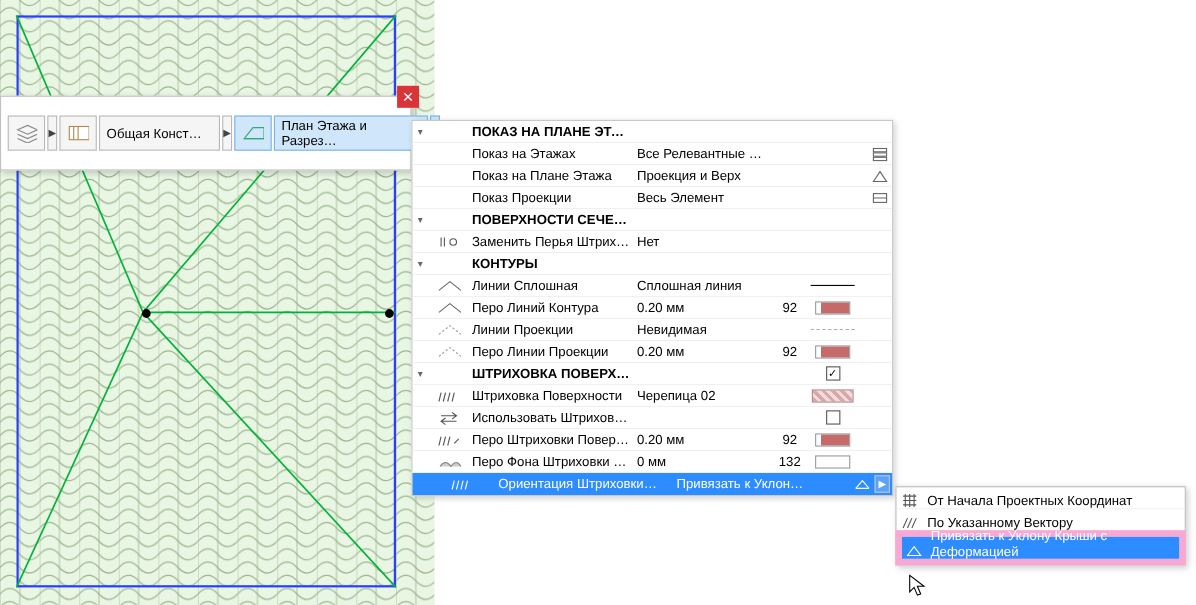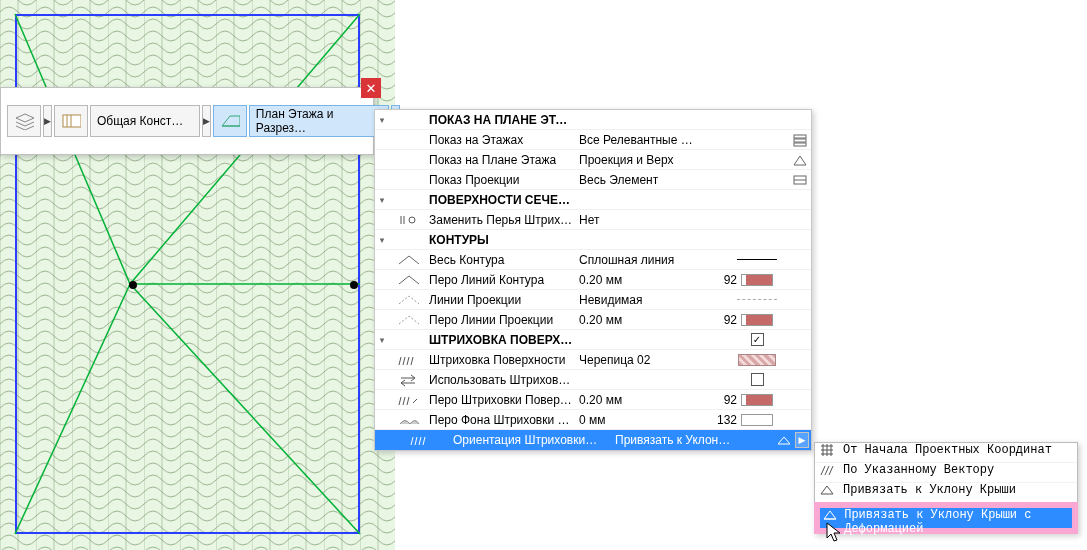--- a/index.html
+++ b/index.html
@@ -128,21 +128,21 @@
     padding-right: 4px;
   }
   .pval {
     width: 120px;
     white-space: nowrap;
     overflow: hidden;
     text-overflow: ellipsis;
   }
   .pnum {
     width: 38px;
-    text-align: right;
+    text-align: center;
   }
   .pswatch {
     width: 40px;
     display:flex;
     justify-content:center;
   }
   .pen-box {
     width: 32px; height: 12px;
     border: 1px solid #999;
     background: linear-gradient(to right, #fff 0 4px, #c56969 4px 100%);
@@ -191,27 +191,26 @@
   .ctx {
     position: absolute;
     left: 814px; top: 442px;
     width: 264px;
     background: #fff;
     border: 1px solid #bcbcbc;
     box-shadow: 2px 2px 6px rgba(0,0,0,0.2);
   }
   .ctx-item {
     display: flex;
-    align-items: flex-start;
+    align-items: flex-end;
     height: 20px;
     padding: 0 6px 0 2px;
     gap: 6px;
     cursor: pointer;
     border-bottom: 1px solid #f2f2f2;
-    font-family: Liberation Mono, monospace;
   }
   .ctx-item:last-child { border-bottom:none; }
   .ctx-item .ci { width: 20px; display:flex; justify-content:center; align-items:center; }
   .ctx-selected-wrap {
     border: 6px solid #f9a8d4;
     margin: -1px;
   }
   .ctx-item.selected {
     background: #2d8cff;
     color: #fff;
@@ -374,21 +373,21 @@
       <span class="picon"></span>
     <span class="plabel">КОНТУРЫ</span>
   </div>
   <div class="prow">
     <span class="ptoggle"></span>
     <span class="picon">
         <svg width="24" height="14">
           <path d="M2 11 L12 3 L22 11" stroke="#666" fill="none"></path>
         </svg>
       </span>
-    <span class="plabel">Весь Контура</span>
+    <span class="plabel">Линии Сплошная</span>
     <span class="pval">Сплошная линия</span>
     <span class="pnum"></span>
     <span class="pswatch">
         <span class="line-sample"></span>
       </span>
   </div>
   <div class="prow">
     <span class="ptoggle"></span>
     <span class="picon">
         <svg width="24" height="14">
@@ -555,29 +554,20 @@
         <svg width="16" height="14">
           <g stroke="#555">
             <line x1="2" y1="12" x2="6" y2="3"></line>
             <line x1="6" y1="12" x2="10" y2="3"></line>
             <line x1="10" y1="12" x2="14" y2="3"></line>
           </g>
         </svg>
       </span>
     <span>По Указанному Вектору</span>
   </div>
-  <div class="ctx-item">
-    <span class="ci">
-        <svg width="16" height="14">
-          <path d="M2 11 L8 3 L14 11" stroke="#555" fill="none"></path>
-          <line x1="2" y1="11" x2="14" y2="11" stroke="#555"></line>
-        </svg>
-      </span>
-    <span>Привязать к Уклону Крыши</span>
-  </div>
   <div class="ctx-selected-wrap">
     <div class="ctx-item selected">
       <span class="ci">
           <svg width="16" height="14">
             <path d="M2 11 L8 3 L14 11 Z" stroke="#fff" fill="none"></path>
             <line x1="2" y1="11" x2="14" y2="11" stroke="#fff"></line>
           </svg>
         </span>
       <span>Привязать к Уклону Крыши с Деформацией</span>
     </div>

